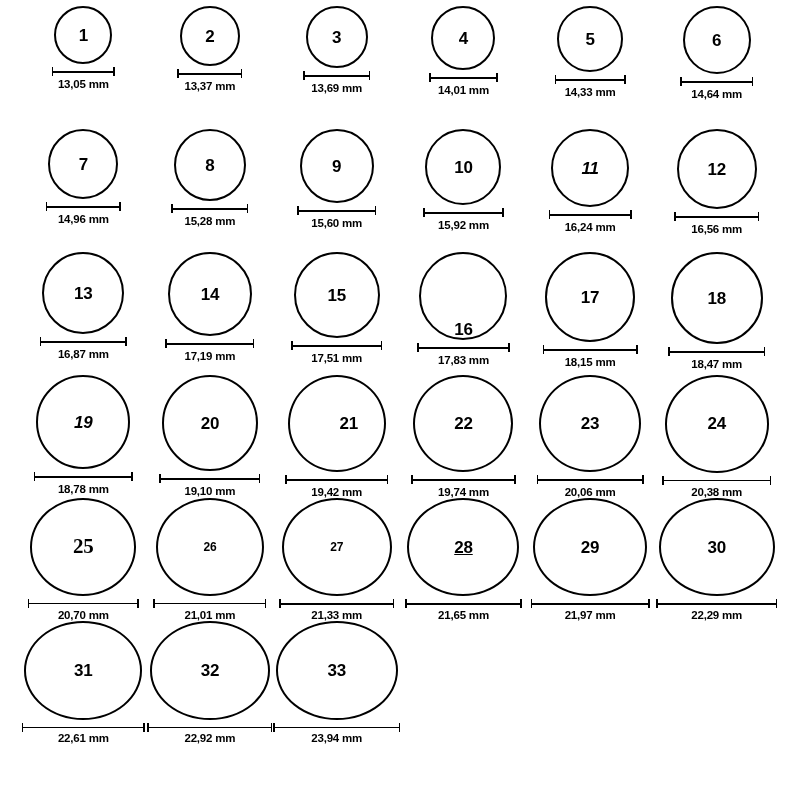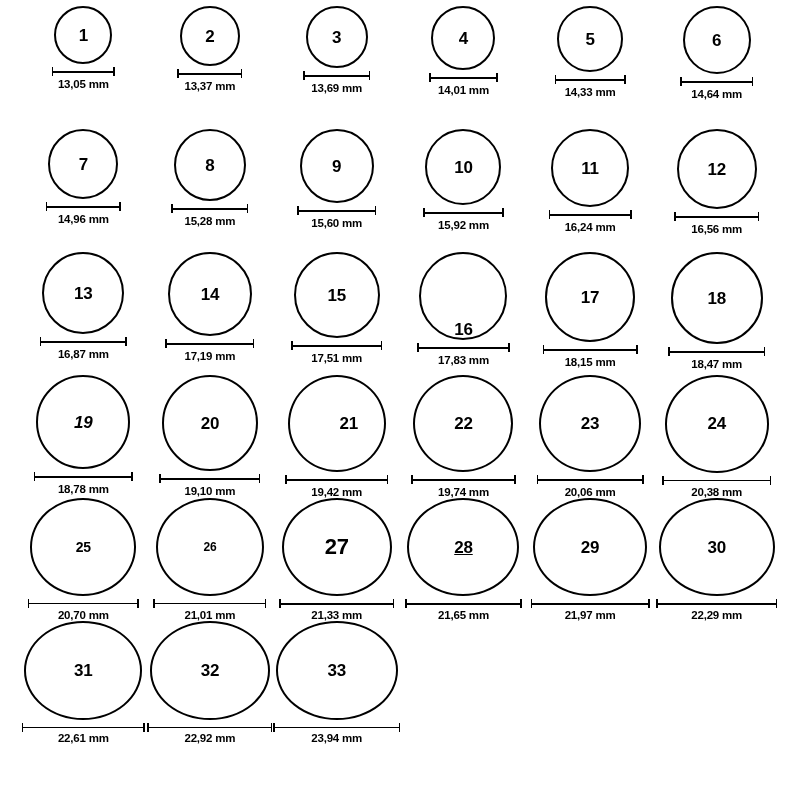--- a/index.html
+++ b/index.html
@@ -193,21 +193,21 @@
           <span class="ring-label" style="font-size: 17px;">10</span>
         </div>
         <div class="measure" style="width: 81px;">
           <div class="bar"></div>
           <div class="tick left"></div>
           <div class="tick right"></div>
         </div>
         <div class="size-text">15,92 mm</div>
       </div>
       <div class="cell">
-        <div class="ring" style="width: 78px; height: 78px;">
+        <div class="ring" style="width: 78px; height: 78px; font-style: italic;">
           <span class="ring-label" style="font-size: 17px;">11</span>
         </div>
         <div class="measure" style="width: 83px;">
           <div class="bar"></div>
           <div class="tick left"></div>
           <div class="tick right"></div>
         </div>
         <div class="size-text">16,24 mm</div>
       </div>
       <div class="cell">
@@ -348,21 +348,21 @@
         </div>
         <div class="measure" style="width: 109px;">
           <div class="bar"></div>
           <div class="tick left"></div>
           <div class="tick right"></div>
         </div>
         <div class="size-text">20,38 mm</div>
       </div>
       <div class="cell">
         <div class="ring" style="width: 106px; height: 106px;">
-          <span class="ring-label" style="font-size: 14px;">25</span>
+          <span class="ring-label" style="font-size: 21px; font-family: Liberation Serif, serif;">25</span>
         </div>
         <div class="measure" style="width: 111px;">
           <div class="bar"></div>
           <div class="tick left"></div>
           <div class="tick right"></div>
         </div>
         <div class="size-text">20,70 mm</div>
       </div>
       <div class="cell">
         <div class="ring" style="width: 108px; height: 108px;">
@@ -370,21 +370,21 @@
         </div>
         <div class="measure" style="width: 113px;">
           <div class="bar"></div>
           <div class="tick left"></div>
           <div class="tick right"></div>
         </div>
         <div class="size-text">21,01 mm</div>
       </div>
       <div class="cell">
         <div class="ring" style="width: 110px; height: 110px;">
-          <span class="ring-label" style="font-size: 22px;">27</span>
+          <span class="ring-label" style="font-size: 12px;">27</span>
         </div>
         <div class="measure" style="width: 115px;">
           <div class="bar"></div>
           <div class="tick left"></div>
           <div class="tick right"></div>
         </div>
         <div class="size-text">21,33 mm</div>
       </div>
       <div class="cell">
         <div class="ring" style="width: 112px; height: 112px; text-decoration: underline;">

